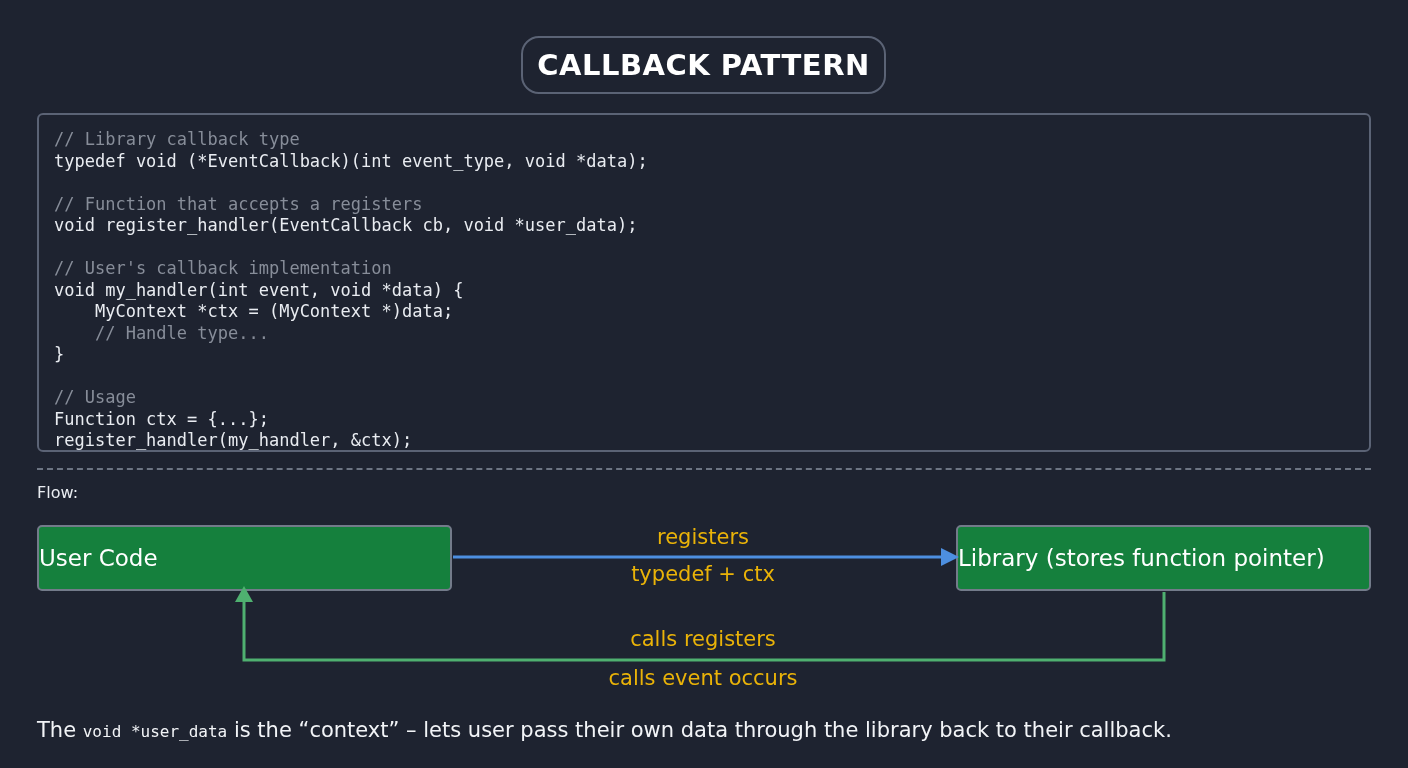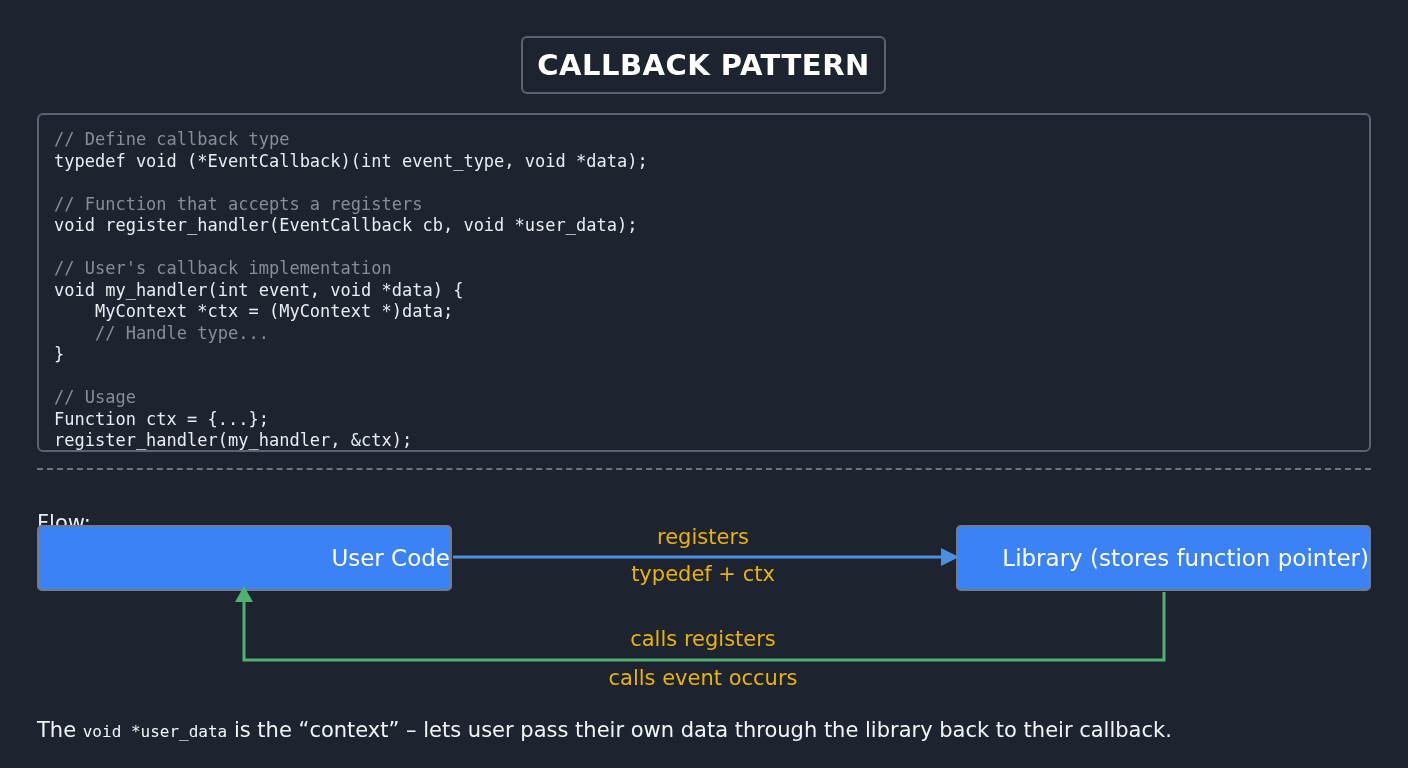--- a/index.html
+++ b/index.html
@@ -18,21 +18,21 @@
 
   
   #title-box {
     position: absolute;
     left: 521px;
     top: 36px;
     width: 365px;
     height: 58px;
     box-sizing: border-box;
     border: 2px solid #5b6375;
-    border-radius: 6px;
+    border-radius: 18px;
     display: flex;
     align-items: center;
     justify-content: center;
   }
   #title-text {
     font-family: "DejaVu Sans", sans-serif;
     font-weight: bold;
     font-size: 29px;
     letter-spacing: 0.5px;
     color: #ffffff;
@@ -70,54 +70,52 @@
     width: 1334px;
     height: 0;
     border-top: 2px dashed #6d7583;
   }
 
   
   #flow-label {
     position: absolute;
     left: 37px;
     top: 483px;
-    font-size: 21px;
+    font-size: 16px;
     color: #e9ecf1;
     white-space: nowrap;
-    margin-top: 28px;
   }
 
   
   .flow-box {
     position: absolute;
     box-sizing: border-box;
     border: 2px solid #737b8a;
     border-radius: 5px;
     display: flex;
     align-items: center;
-    justify-content: flex-end;
-    background: #3b82f6;
+    justify-content: flex-start;
+    background: #15803d;
   }
   .flow-box-label {
     font-size: 23px;
     color: #ffffff;
     white-space: nowrap;
   }
   #user-code-box {
     left: 37px;
     top: 525px;
     width: 415px;
     height: 66px;
   }
   #library-box {
     left: 956px;
     top: 525px;
     width: 415px;
     height: 66px;
-    padding-left: 39px;
   }
 
   
   #arrow-layer {
     position: absolute;
     left: 0;
     top: 0;
     width: 1408px;
     height: 768px;
     pointer-events: none;
@@ -152,21 +150,21 @@
   }
 </style>
 </head>
 <body>
 
 <div id="title-box">
   <span id="title-text">CALLBACK PATTERN</span>
 </div>
 
 <div id="code-box">
-  <pre id="code-text"><span class="cmt">// Define callback type</span>
+  <pre id="code-text"><span class="cmt">// Library callback type</span>
 <span>typedef void (*EventCallback)(int event_type, void *data);</span>
 <span></span>
 <span class="cmt">// Function that accepts a registers</span>
 <span>void register_handler(EventCallback cb, void *user_data);</span>
 <span></span>
 <span class="cmt">// User's callback implementation</span>
 <span>void my_handler(int event, void *data) {</span>
 <span>    MyContext *ctx = (MyContext *)data;</span>
 <span class="cmt">    // Handle type...</span>
 <span>}</span>

